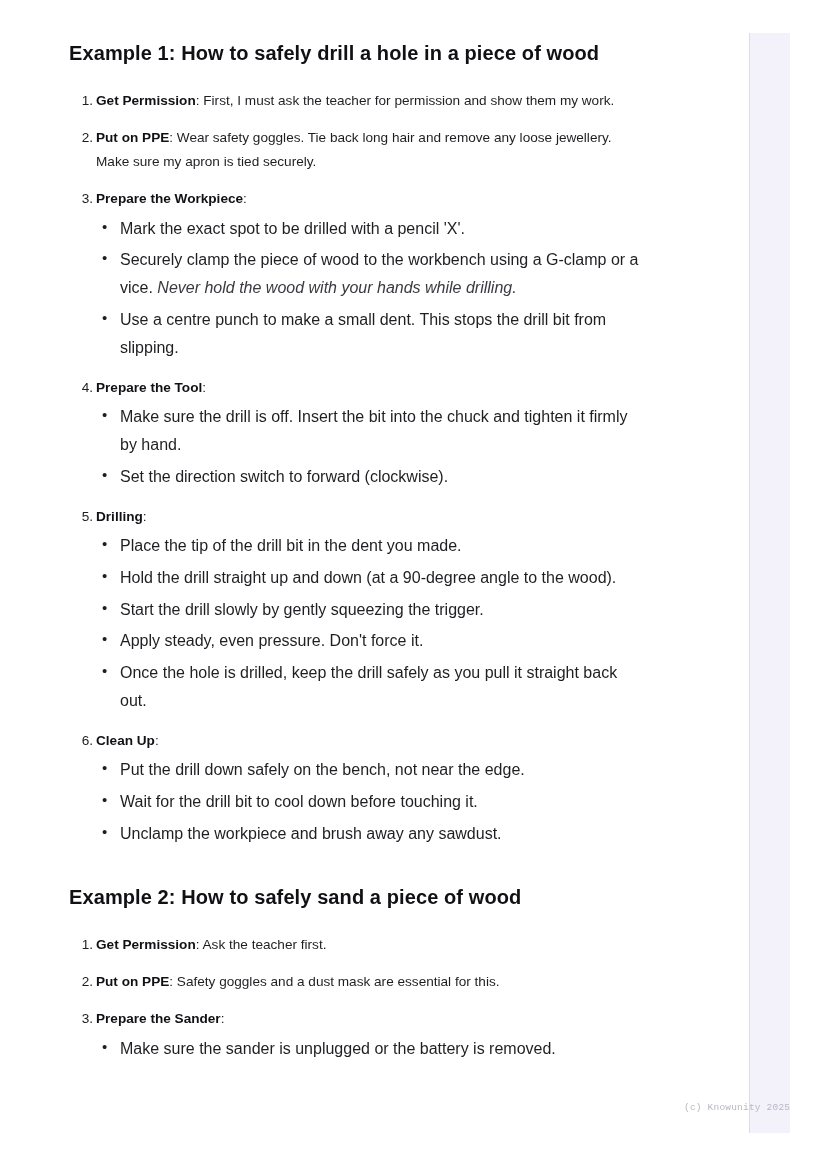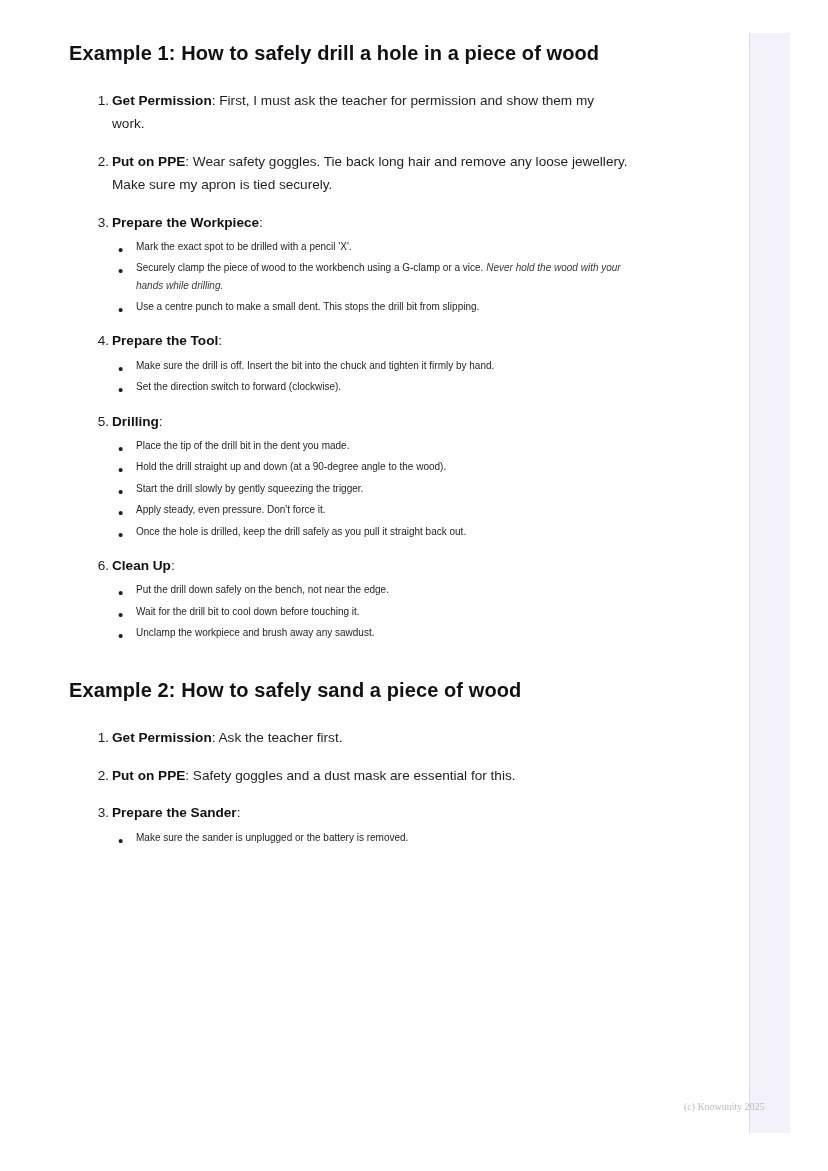--- a/index.html
+++ b/index.html
@@ -50,21 +50,21 @@
     margin: 0 0 22px 0;
     line-height: 1.35;
     letter-spacing: 0.1px;
   }
   h2.section-title.second {
     margin-top: 36px;
   }
   ol.steps {
     list-style: none;
     counter-reset: step;
-    margin: 16px;
+    margin: 0;
     padding: 0;
   }
   ol.steps > li {
     counter-increment: step;
     position: relative;
     padding-left: 27px;
     margin-bottom: 14px;
     font-size: 13.6px;
     line-height: 1.72;
     color: #1f1f23;
@@ -85,21 +85,21 @@
   }
   ul.sub {
     list-style: none;
     margin: 2px 0 0 0;
     padding: 0;
   }
   ul.sub > li {
     position: relative;
     padding-left: 24px;
     margin-top: 4px;
-    font-size: 10px;
+    font-size: 16px;
     line-height: 1.74;
     color: #1f1f23;
   }
   ul.sub > li::before {
     content: "•";
     position: absolute;
     left: 6px;
     top: -1px;
     font-size: 15px;
     color: #1f1f23;
@@ -108,21 +108,21 @@
     font-style: italic;
     color: #3a3a40;
   }
   .watermark {
     position: absolute;
     left: 684px;
     top: 1102px;
     font-size: 9.5px;
     color: #b9b7c4;
     letter-spacing: 0.2px;
-    font-family: Liberation Serif, serif;
+    font-family: Liberation Mono, monospace;
   }
 </style>
 </head>
 <body>
 
 <div class="page">
 
   <div class="right-strip-edge"></div>
   <div class="right-strip"></div>
 

